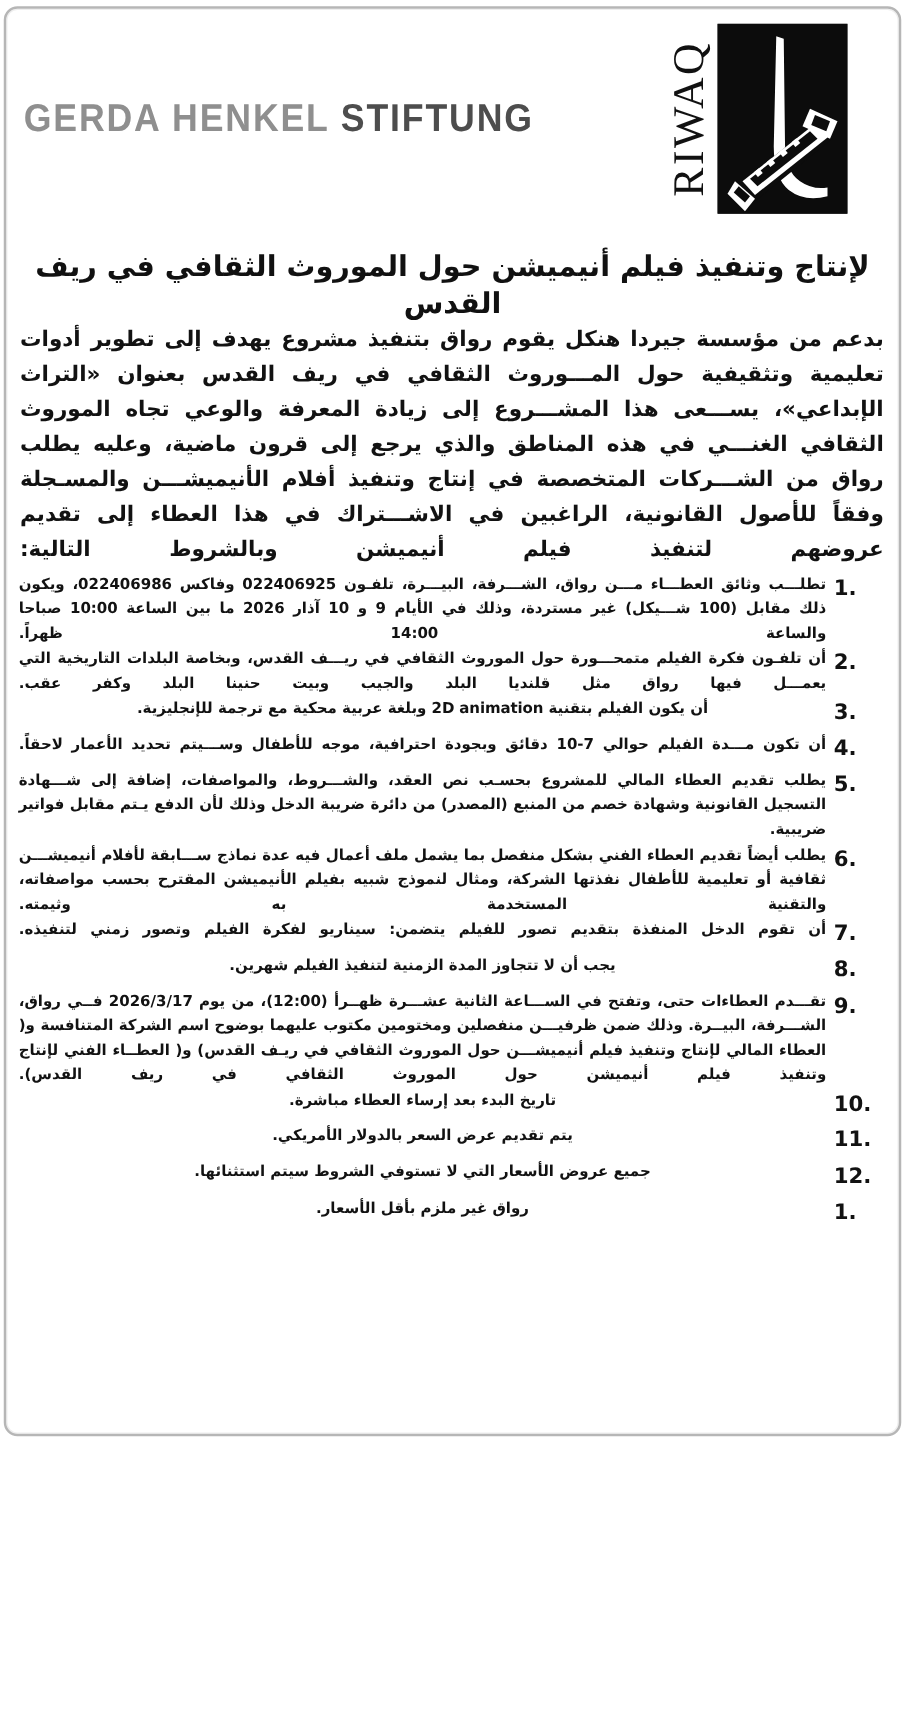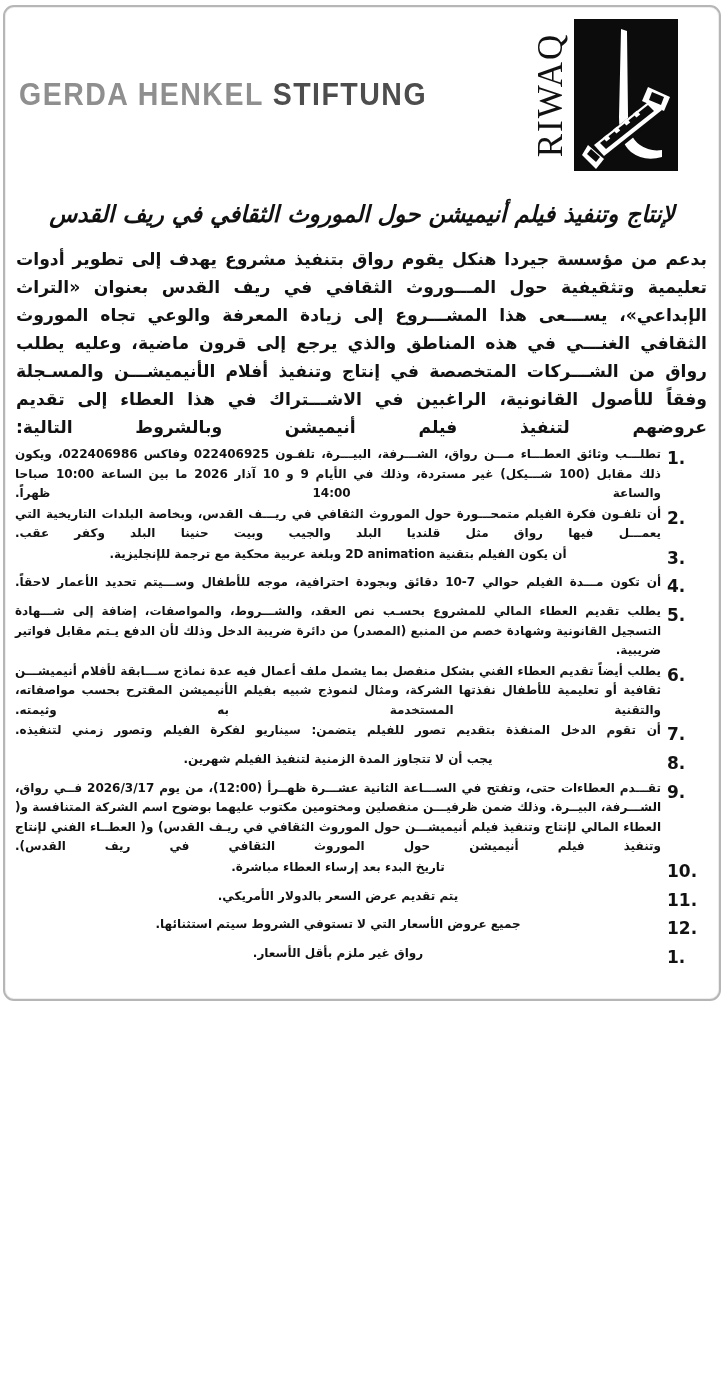--- a/index.html
+++ b/index.html
@@ -14,21 +14,21 @@
     overflow: hidden;
     font-family: "DejaVu Sans", "Liberation Sans", sans-serif;
   }
 
   
   .sheet {
     position: absolute;
     left: 3px;
     top: 5px;
     width: 718px;
-    height: 996px;
+    height: 1144px;
     box-sizing: border-box;
     background: #ffffff;
     border: 2px solid #b6b6b6;
     border-radius: 11px;
     box-shadow: 0 0 0 1px #eeeeee inset;
     overflow: hidden;
   }
 
   
   .logo-band {
@@ -101,26 +101,25 @@
   }
   .title-main {
     font-size: 21px;
     margin: 2px 20px 0 20px;
     line-height: 1.25;
   }
   .title-sub {
     font-size: 23px;
     margin: 18px 14px 0 14px;
     line-height: 1.25;
-    font-style: italic;
   }
 
   
   .intro {
-    margin: 16px 12px 0 11px;
+    margin: 0 12px 0 11px;
     font-size: 17.2px;
     line-height: 1.63;
     text-align: justify;
     text-align-last: justify;
     color: #121212;
     font-weight: bold;
     letter-spacing: -0.1px;
   }
 
   

